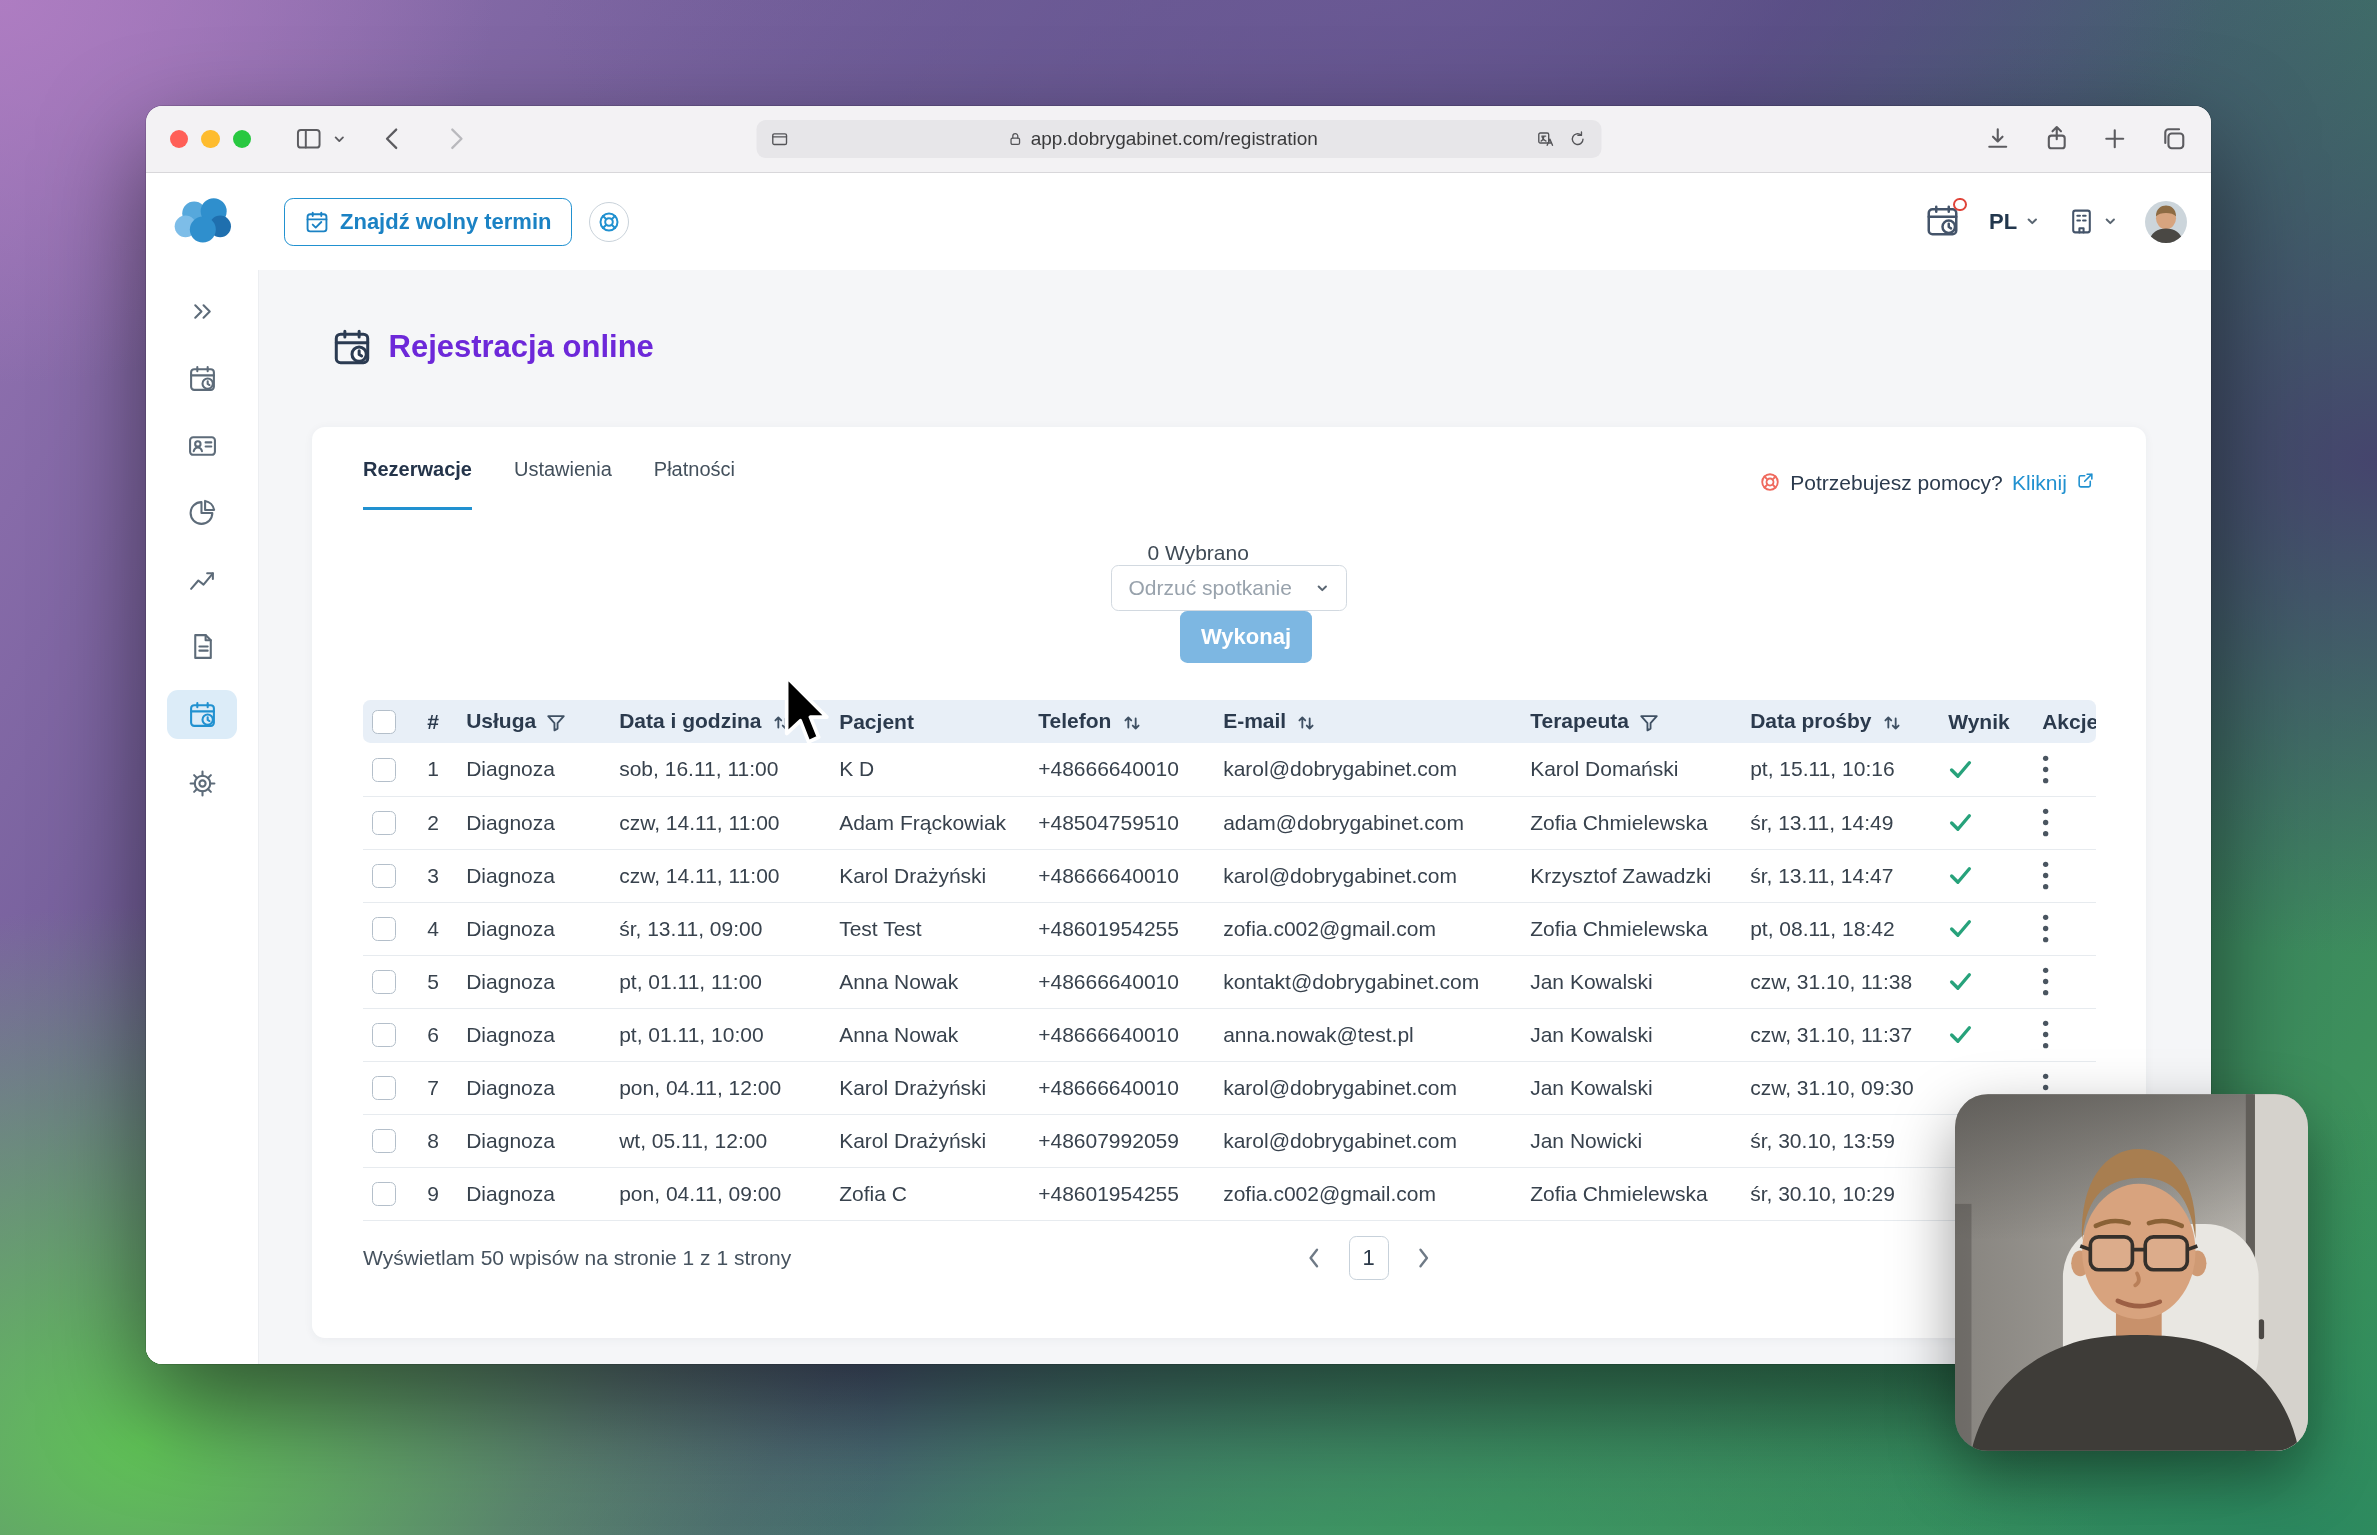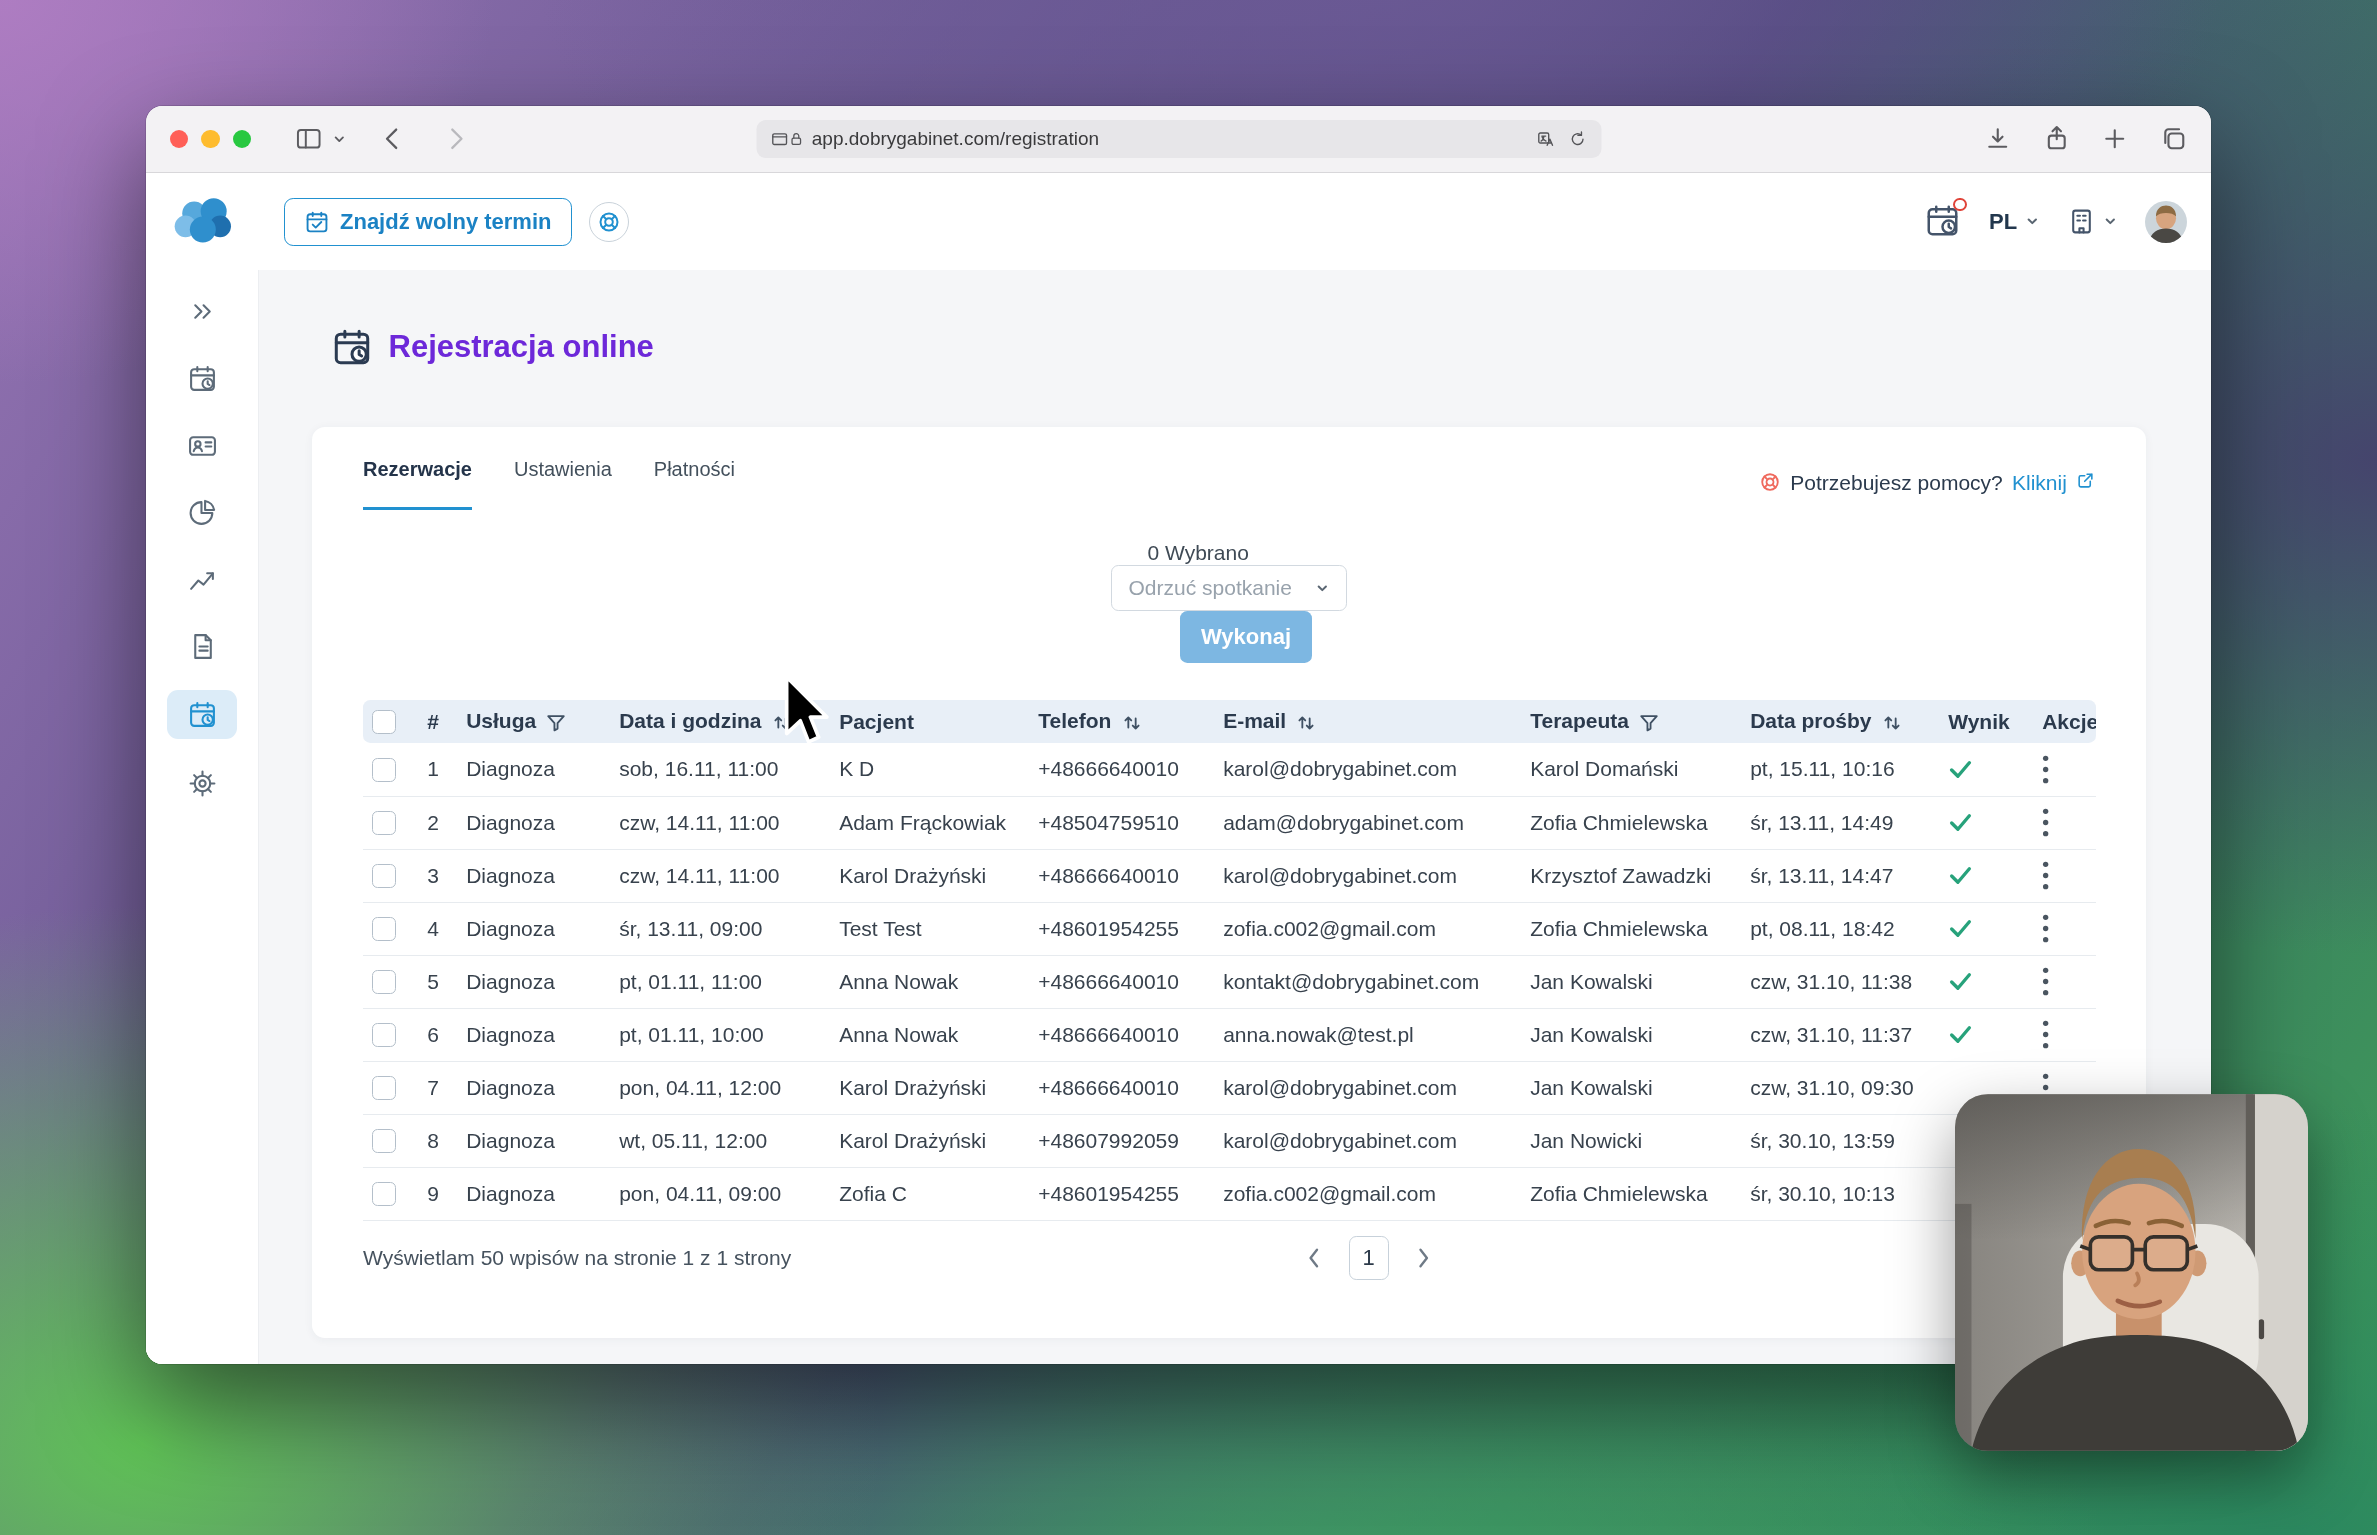--- a/index.html
+++ b/index.html
@@ -25,21 +25,21 @@
     display:flex; align-items:center; padding:0 24px; position:relative; }
   .lights { display:flex; gap:13px; }
   .light { width:18.3px; height:18.3px; border-radius:50%; }
   .l-close{ background:#ff5f57; } .l-min{ background:#febc2e; } .l-zoom{ background:#28c840; }
   .tb-group { display:flex; align-items:center; }
   .tbic { width:27.5px; height:27.5px; stroke:#5c5c60; stroke-width:2; fill:none; stroke-linecap:round; stroke-linejoin:round; }
   .tbic.dim { stroke:#b9b9bd; }
   .urlbar { position:absolute; left:50%; top:13.7px; transform:translateX(-50%);
     width:845px; height:38px; background:#e7e6e9; border-radius:9.2px;
     display:flex; align-items:center; padding:0 14.6px; }
-  .urlcenter { flex:1; display:flex; align-items:center; gap:7.3px;
+  .urlcenter { flex:1; display:flex; align-items:center; justify-content:center; gap:7.3px;
     font-size:19px; color:#3a3a3c; }
   .uic { width:18.3px; height:18.3px; stroke:#545458; stroke-width:1.8; fill:none; stroke-linecap:round; stroke-linejoin:round; }
   .right-tools { margin-left:auto; display:flex; align-items:center; gap:31px; }
 
   
   .app { height:1191px; display:flex; flex-direction:column; background:#fff; }
   .app-header { height:97px; background:#fff; display:flex; align-items:center; padding:0 24px; flex:none; }
   .btn-outline { margin-left:44px; height:48px; border:1.8px solid #2191d0; border-radius:9.2px;
     display:flex; align-items:center; gap:11px; padding:8px 20px; background:#fff;
     color:#1b82c4; font-size:22px; font-weight:700; }
@@ -543,21 +543,21 @@
   </tr>
                 <tr>
     <td><span class="cb"></span></td>
     <td>9</td>
     <td>Diagnoza</td>
     <td>pon, 04.11, 09:00</td>
     <td>Zofia C</td>
     <td>+48601954255</td>
     <td>zofia.c002@gmail.com</td>
     <td>Zofia Chmielewska</td>
-    <td>śr, 30.10, 10:13</td>
+    <td>śr, 30.10, 10:29</td>
     <td><svg class="check-ic" viewBox="0 0 24 24" style="visibility: hidden;">
                       <path d="M3.5 12.5l6 6L20.5 5.5"></path>
                     </svg></td>
     <td><svg class="dots-ic" viewBox="0 0 6 26" width="7.3" height="29">
                       <circle cx="3" cy="3" r="2.4"></circle>
                       <circle cx="3" cy="13" r="2.4"></circle>
                       <circle cx="3" cy="23" r="2.4"></circle>
                     </svg></td>
   </tr>
               </tbody>

